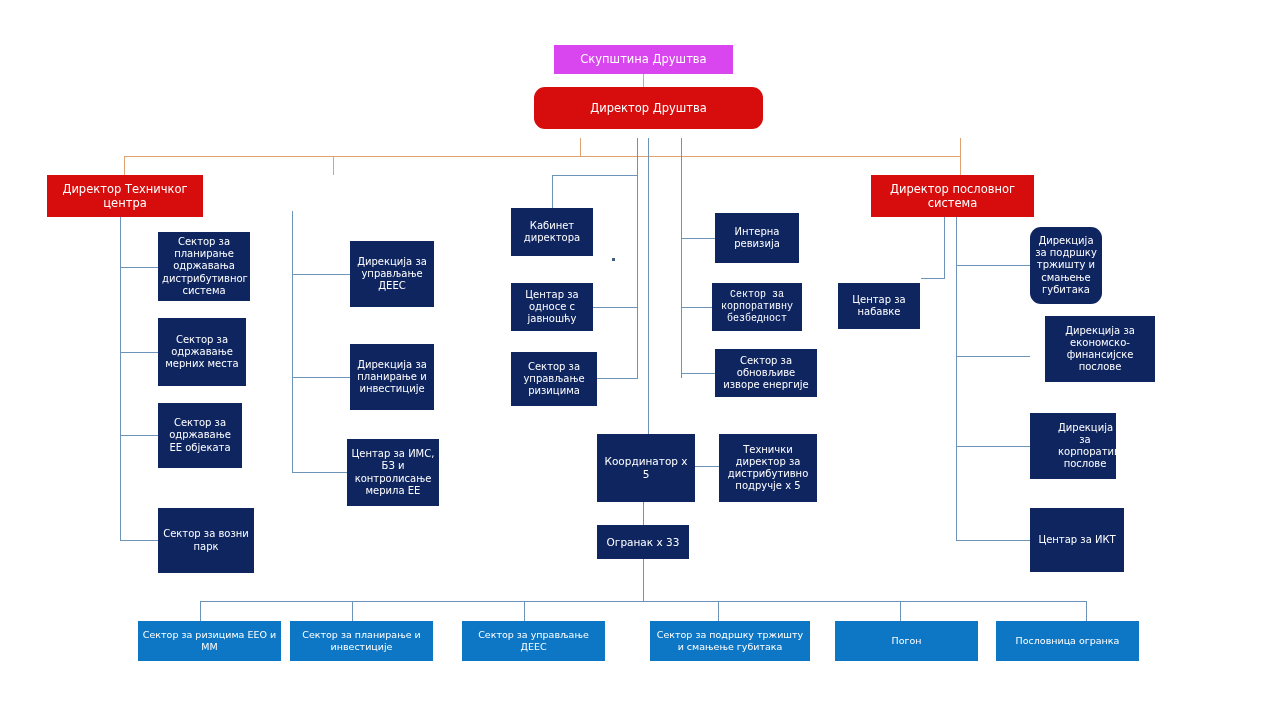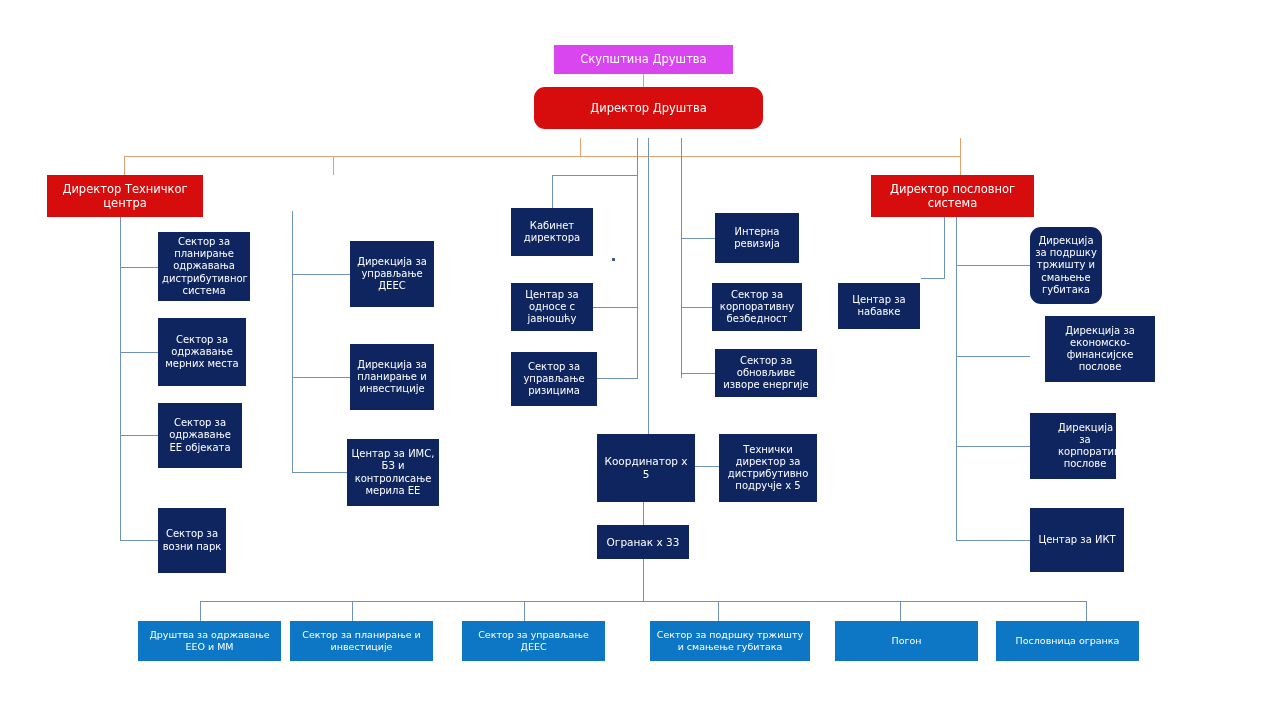--- a/index.html
+++ b/index.html
@@ -154,21 +154,21 @@
 
   <div class="node navy" style="left:158px; top:232px; width:92px; height:69px;">
     <span>Сектор за планирање одржавања дистрибутивног система</span>
   </div>
   <div class="node navy" style="left:158px; top:318px; width:88px; height:68px;">
     <span>Сектор за одржавање мерних места</span>
   </div>
   <div class="node navy" style="left:158px; top:403px; width:84px; height:65px;">
     <span>Сектор за одржавање ЕЕ објеката</span>
   </div>
-  <div class="node navy" style="left:158px; top:508px; width:68px; height:65px;">
+  <div class="node navy" style="left:158px; top:508px; width:96px; height:65px;">
     <span>Сектор за возни парк</span>
   </div>
 
   <div class="node navy" style="left:350px; top:241px; width:84px; height:66px;">
     <span>Дирекција за управљање ДЕЕС</span>
   </div>
   <div class="node navy" style="left:350px; top:344px; width:84px; height:66px;">
     <span>Дирекција за планирање и инвестиције</span>
   </div>
   <div class="node navy" style="left:347px; top:439px; width:92px; height:67px;">
@@ -181,21 +181,21 @@
   <div class="node navy" style="left:511px; top:283px; width:82px; height:48px;">
     <span>Центар за односе с јавношћу</span>
   </div>
   <div class="node navy" style="left:511px; top:352px; width:86px; height:54px;">
     <span>Сектор за управљање ризицима</span>
   </div>
 
   <div class="node navy" style="left:715px; top:213px; width:84px; height:50px;">
     <span>Интерна ревизија</span>
   </div>
-  <div class="node navy" style="left:712px; top:283px; width:90px; height:48px;">
+  <div class="node navy" style="left:712px; top:283px; width:90px; height:48px;font-family:Liberation Mono, monospace;">
     <span>Сектор за корпоративну безбедност</span>
   </div>
   <div class="node navy" style="left:715px; top:349px; width:102px; height:48px;">
     <span>Сектор за обновљиве изворе енергије</span>
   </div>
 
   <div class="node navy" style="left:838px; top:255px; width:82px; height:46px;margin-top:28px;">
     <span>Центар за набавке</span>
   </div>
   <div class="node navy" style="left:1030px; top:227px; width:72px; height:77px;border-radius:11px;">
@@ -215,21 +215,21 @@
     <span>Координатор x 5</span>
   </div>
   <div class="node navy" style="left:719px; top:434px; width:98px; height:68px;">
     <span>Технички директор за дистрибутивно подручје x 5</span>
   </div>
   <div class="node navy big" style="left:597px; top:525px; width:92px; height:34px;">
     <span>Огранак x 33</span>
   </div>
 
   <div class="node lightblue" style="left:138px; top:621px; width:143px; height:40px;">
-    <span>Друштва за  одржавање ЕЕО и ММ</span>
+    <span>Сектор за  ризицима ЕЕО и ММ</span>
   </div>
   <div class="node lightblue" style="left:290px; top:621px; width:143px; height:40px;">
     <span>Сектор за  планирање и инвестиције</span>
   </div>
   <div class="node lightblue" style="left:462px; top:621px; width:143px; height:40px;">
     <span>Сектор за  управљање ДЕЕС</span>
   </div>
   <div class="node lightblue" style="left:650px; top:621px; width:160px; height:40px;">
     <span>Сектор за подршку тржишту и смањење губитака</span>
   </div>

